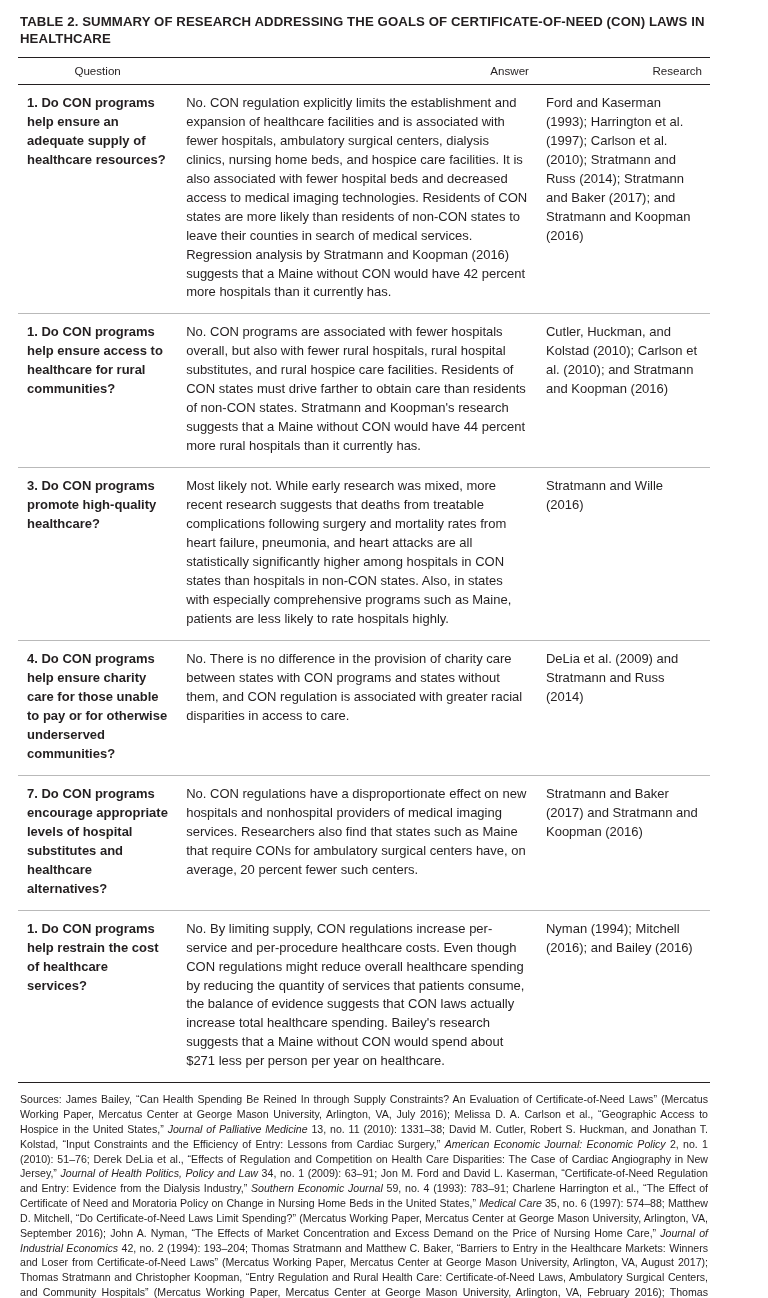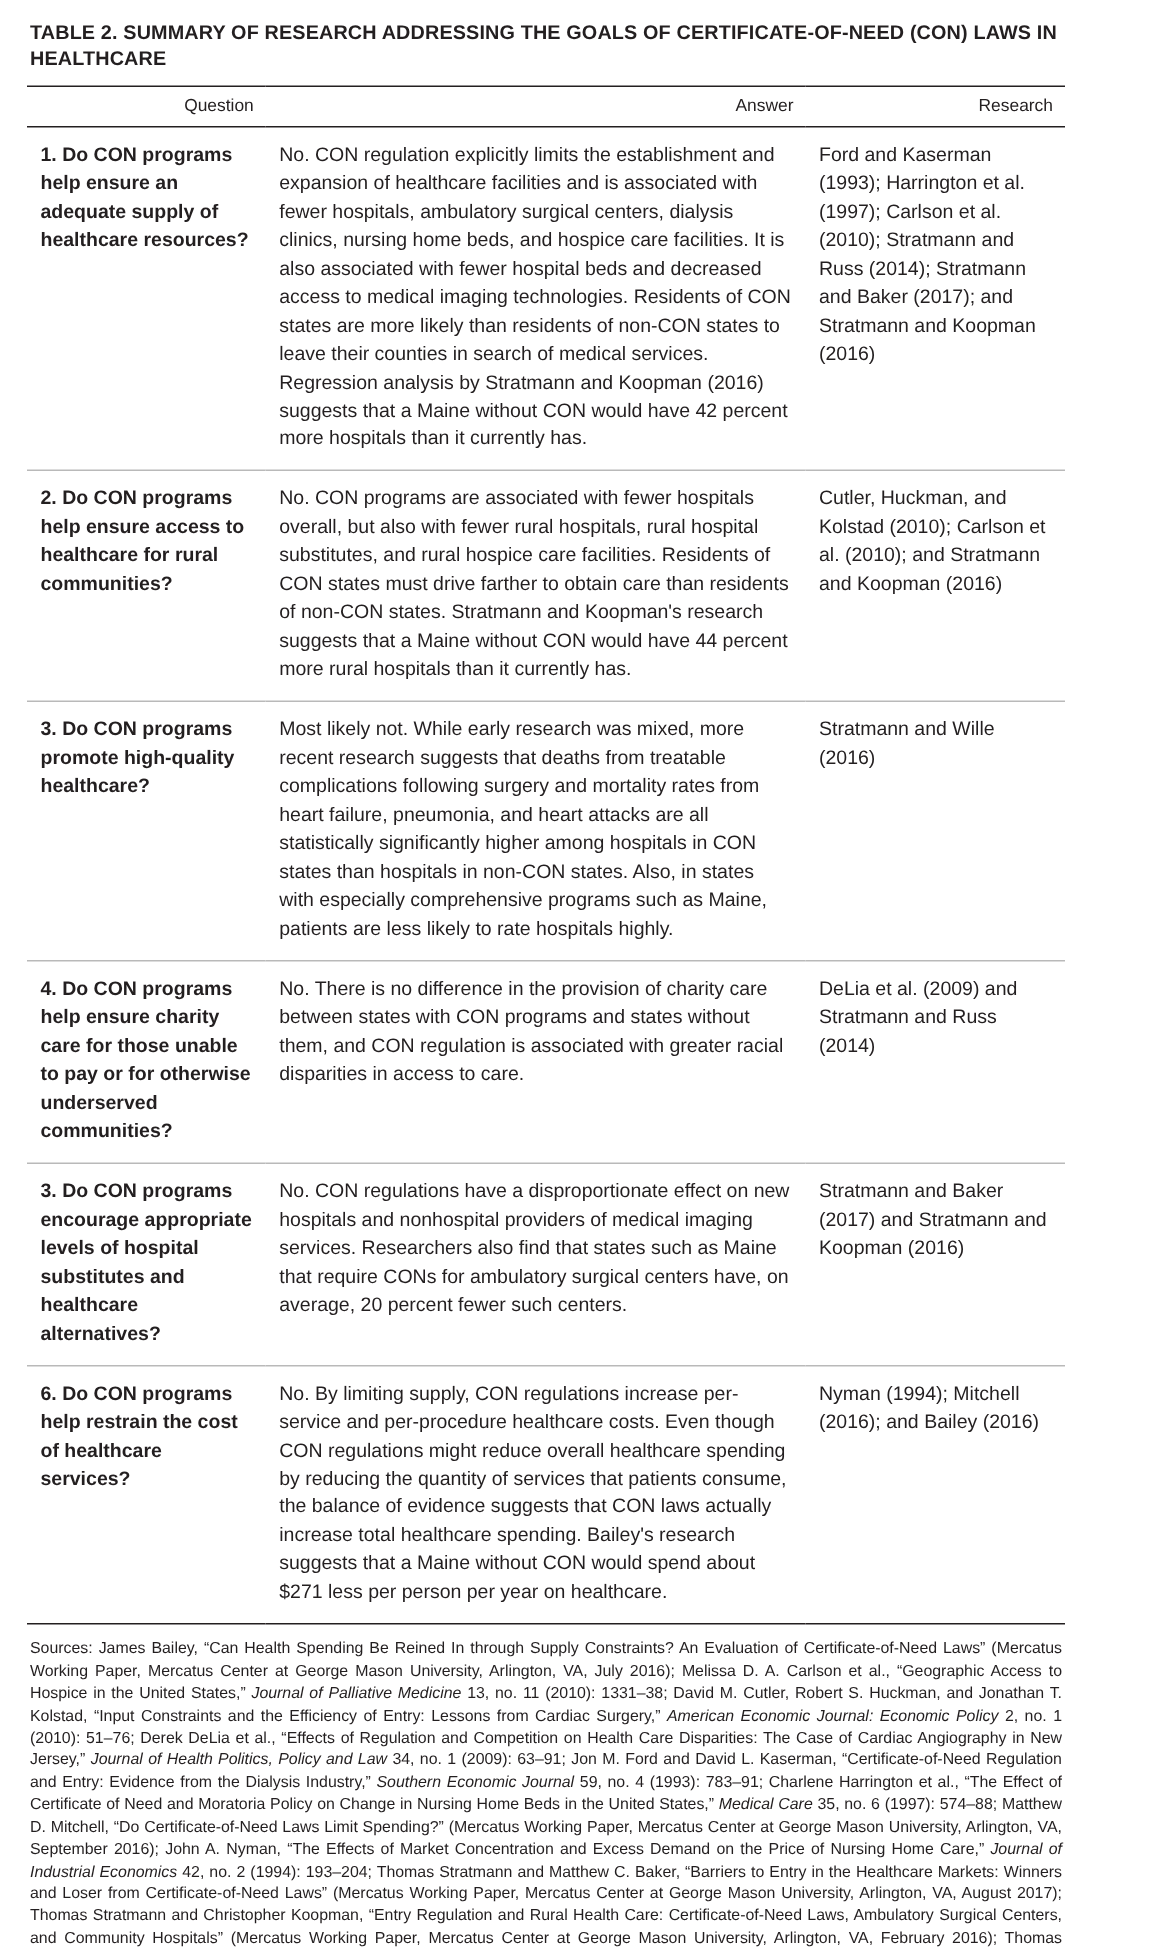--- a/index.html
+++ b/index.html
@@ -38,21 +38,21 @@
 
   table.con thead th {
     font-size: 11.6px;
     font-weight: normal;
     padding: 6px 8px 7px 8px;
     border-top: 1.6px solid #231f20;
     border-bottom: 0.9px solid #231f20;
     text-align: right;
     vertical-align: middle;
   }
-  table.con thead th.qhead { text-align: right; }
+  table.con thead th.qhead { text-align: center; }
 
   table.con tbody td {
     font-size: 13px;
     line-height: 1.46;
     padding: 9px 9px 11px 9px;
     vertical-align: top;
     border-bottom: 0.7px solid #b9b9b9;
   }
   table.con tbody tr:last-child td {
     border-bottom: 1.6px solid #231f20;
@@ -89,41 +89,41 @@
         <th>Research</th>
       </tr>
     </thead>
     <tbody>
       <tr>
         <td class="q">1. Do CON programs help ensure an adequate supply of healthcare resources?</td>
         <td class="a">No. CON regulation explicitly limits the establishment and expansion of healthcare facilities and is associated with fewer hospitals, ambulatory surgical centers, dialysis clinics, nursing home beds, and hospice care facilities. It is also associated with fewer hospital beds and decreased access to medical imaging technologies. Residents of CON states are more likely than residents of non-CON states to leave their counties in search of medical services. Regression analysis by Stratmann and Koopman (2016) suggests that a Maine without CON would have 42 percent more hospitals than it currently has.</td>
         <td class="r">Ford and Kaserman (1993); Harrington et al. (1997); Carlson et al. (2010); Stratmann and Russ (2014); Stratmann and Baker (2017); and Stratmann and Koopman (2016)</td>
       </tr>
       <tr>
-        <td class="q">2. Do CON programs help ensure access to healthcare for rural communities?</td>
+        <td class="q">1. Do CON programs help ensure access to healthcare for rural communities?</td>
         <td class="a">No. CON programs are associated with fewer hospitals overall, but also with fewer rural hospitals, rural hospital substitutes, and rural hospice care facilities. Residents of CON states must drive farther to obtain care than residents of non-CON states. Stratmann and Koopman's research suggests that a Maine without CON would have 44 percent more rural hospitals than it currently has.</td>
         <td class="r">Cutler, Huckman, and Kolstad (2010); Carlson et al. (2010); and Stratmann and Koopman (2016)</td>
       </tr>
       <tr>
         <td class="q">3. Do CON programs promote high-quality healthcare?</td>
         <td class="a">Most likely not. While early research was mixed, more recent research suggests that deaths from treatable complications following surgery and mortality rates from heart failure, pneumonia, and heart attacks are all statistically significantly higher among hospitals in CON states than hospitals in non-CON states. Also, in states with especially comprehensive programs such as Maine, patients are less likely to rate hospitals highly.</td>
         <td class="r">Stratmann and Wille (2016)</td>
       </tr>
       <tr>
         <td class="q">4. Do CON programs help ensure charity care for those unable to pay or for otherwise underserved communities?</td>
         <td class="a">No. There is no difference in the provision of charity care between states with CON programs and states without them, and CON regulation is associated with greater racial disparities in access to care.</td>
         <td class="r">DeLia et al. (2009) and Stratmann and Russ (2014)</td>
       </tr>
       <tr>
-        <td class="q">3. Do CON programs encourage appropriate levels of hospital substitutes and healthcare alternatives?</td>
+        <td class="q">7. Do CON programs encourage appropriate levels of hospital substitutes and healthcare alternatives?</td>
         <td class="a">No. CON regulations have a disproportionate effect on new hospitals and nonhospital providers of medical imaging services. Researchers also find that states such as Maine that require CONs for ambulatory surgical centers have, on average, 20 percent fewer such centers.</td>
         <td class="r">Stratmann and Baker (2017) and Stratmann and Koopman (2016)</td>
       </tr>
       <tr>
-        <td class="q">6. Do CON programs help restrain the cost of healthcare services?</td>
+        <td class="q">1. Do CON programs help restrain the cost of healthcare services?</td>
         <td class="a">No. By limiting supply, CON regulations increase per-service and per-procedure healthcare costs. Even though CON regulations might reduce overall healthcare spending by reducing the quantity of services that patients consume, the balance of evidence suggests that CON laws actually increase total healthcare spending. Bailey's research suggests that a Maine without CON would spend about $271 less per person per year on healthcare.</td>
         <td class="r">Nyman (1994); Mitchell (2016); and Bailey (2016)</td>
       </tr>
     </tbody>
   </table>
 
   <div class="sources"><span>Sources: James Bailey, “Can Health Spending Be Reined In through Supply Constraints? An Evaluation of Certificate-of-Need Laws” (Mercatus Working Paper, Mercatus Center at George Mason University, Arlington, VA, July 2016); Melissa D. A. Carlson et al., “Geographic Access to Hospice in the United States,” </span><span class="it">Journal of Palliative Medicine</span><span> 13, no. 11 (2010): 1331–38; David M. Cutler, Robert S. Huckman, and Jonathan T. Kolstad, “Input Constraints and the Efficiency of Entry: Lessons from Cardiac Surgery,” </span><span class="it">American Economic Journal: Economic Policy</span><span> 2, no. 1 (2010): 51–76; Derek DeLia et al., “Effects of Regulation and Competition on Health Care Disparities: The Case of Cardiac Angiography in New Jersey,” </span><span class="it">Journal of Health Politics, Policy and Law</span><span> 34, no. 1 (2009): 63–91; Jon M. Ford and David L. Kaserman, “Certificate-of-Need Regulation and Entry: Evidence from the Dialysis Industry,” </span><span class="it">Southern Economic Journal</span><span> 59, no. 4 (1993): 783–91; Charlene Harrington et al., “The Effect of Certificate of Need and Moratoria Policy on Change in Nursing Home Beds in the United States,” </span><span class="it">Medical Care</span><span> 35, no. 6 (1997): 574–88; Matthew D. Mitchell, “Do Certificate-of-Need Laws Limit Spending?” (Mercatus Working Paper, Mercatus Center at George Mason University, Arlington, VA, September 2016); John A. Nyman, “The Effects of Market Concentration and Excess Demand on the Price of Nursing Home Care,” </span><span class="it">Journal of Industrial Economics</span><span> 42, no. 2 (1994): 193–204; Thomas Stratmann and Matthew C. Baker, “Barriers to Entry in the Healthcare Markets: Winners and Loser from Certificate-of-Need Laws” (Mercatus Working Paper, Mercatus Center at George Mason University, Arlington, VA, August 2017); Thomas Stratmann and Christopher Koopman, “Entry Regulation and Rural Health Care: Certificate-of-Need Laws, Ambulatory Surgical Centers, and Community Hospitals” (Mercatus Working Paper, Mercatus Center at George Mason University, Arlington, VA, February 2016); Thomas Stratmann and Jacob W. Russ, “Do Certificate-of-Need Laws Increase Indigent Care?” (Mercatus Working Paper, Mercatus Center at George Mason University, Arlington, VA, July 2014); Thomas Stratmann and David Wille, “Certificate-of-Need Laws and Hospital Quality” (Mercatus Working Paper, Mercatus Center at George Mason University, Arlington, VA, September 2016).</span></div>
 
 </div>
 

